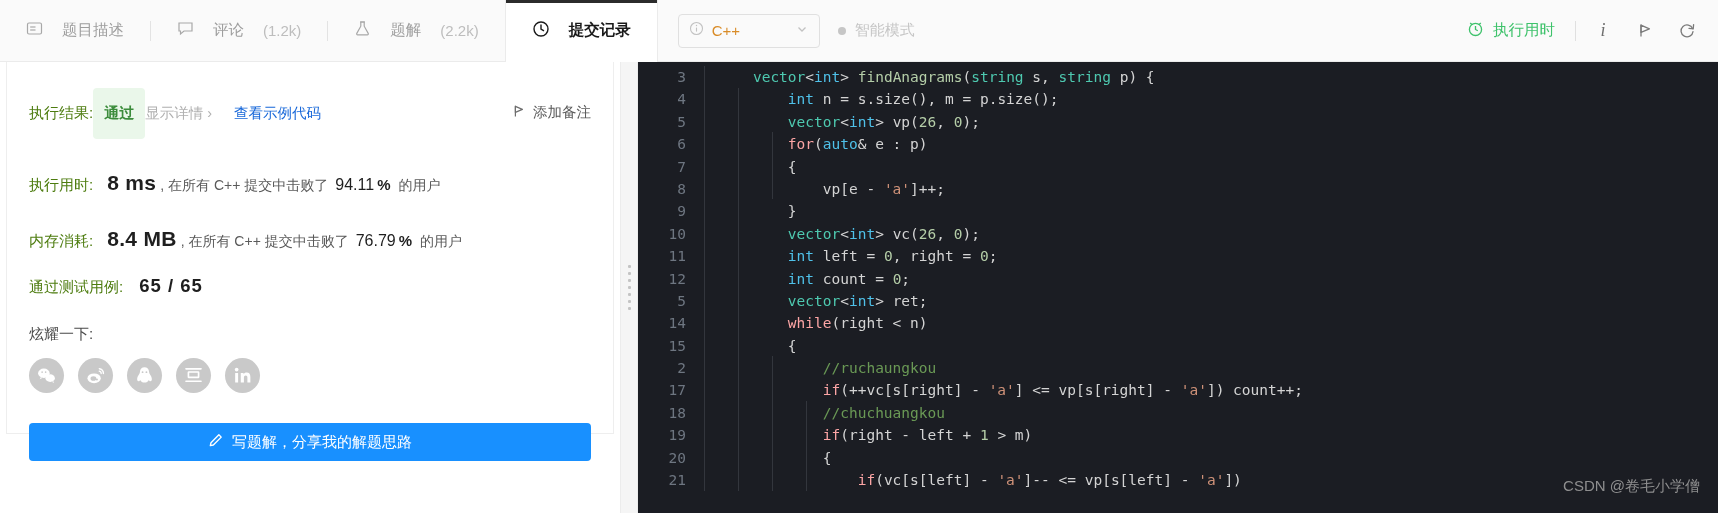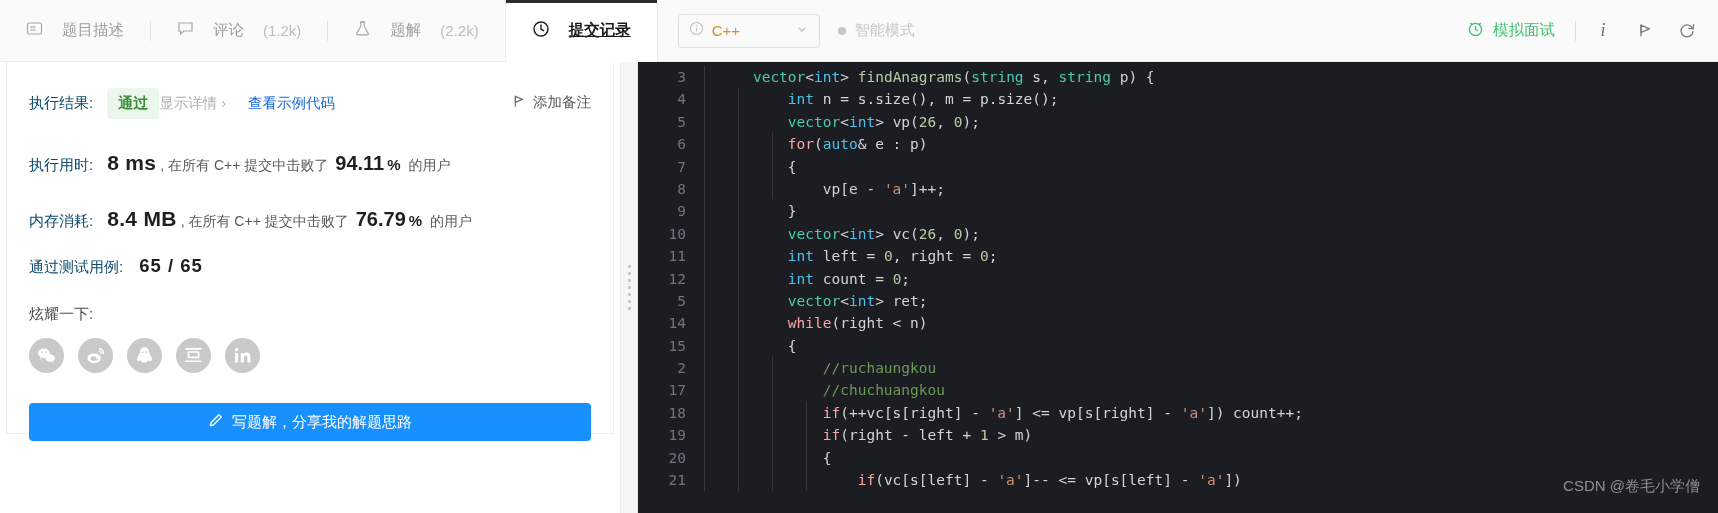--- a/index.html
+++ b/index.html
@@ -24,21 +24,21 @@
     display: flex; align-items: center; gap: 19px;
     padding: 0 26px; height: 100%;
     color: #9e9e9e; font-size: 15.5px; white-space: nowrap;
     position: relative; cursor: pointer;
     background: transparent;
   }
   .tab .cnt { color: #bdbdbd; font-size: 15px; }
   .tab-sep { width: 1px; align-self: center; height: 20px; background: #e3e3e3; }
   .tab.active {
     background: #ffffff; color: #1a1a1a; font-weight: 600;
-    border-left: 1px solid #ebebeb; border-right: 1px solid #ebebeb; text-decoration: underline;
+    border-left: 1px solid #ebebeb; border-right: 1px solid #ebebeb;
   }
   .tab.active::before {
     content: ""; position: absolute; left: 0; right: 0; top: 0; height: 3px;
     background: #2b2b2b;
   }
   .tab.active::after {
     content: ""; position: absolute; left: 0; right: 0; bottom: -1px; height: 1px;
     background: #ffffff;
   }
   .tab svg { flex: 0 0 auto; }
@@ -78,34 +78,34 @@
   }
   .result-card {
     margin: 0 6px 0 6px;
     padding: 26px 22px 0 22px;
     border: 1px solid #eeeeee; border-top: none;
     background: #fff;
     height: 372px;
     position: relative;
   }
   .row { display: flex; align-items: baseline; font-size: 15px; color: #3c3c3c; margin-bottom: 24px; }
-  .row-label { color: #0c4a6e; font-size: 15px; }
+  .row-label { color: #4d7c0f; font-size: 15px; }
   .badge-pass {
     background: #eaf7ea; color: #3b8c3b; font-weight: 700; font-size: 15px;
-    border-radius: 4px; padding: 6px 11px; margin-left: 14px;
+    border-radius: 4px; padding: 16px 11px; 
   }
   .link-muted { color: #b0b0b0; font-size: 14.5px; margin-left: 0; cursor: pointer; white-space: nowrap; }
   .link-blue { color: #1767d9; font-size: 14.5px; margin-left: 22px; cursor: pointer; text-decoration: none; }
   .add-note {
     margin-left: auto; display: flex; align-items: center; gap: 7px;
     color: #5a5a5a; font-size: 14.5px; cursor: pointer; white-space: nowrap;
   }
   .big-num { font-size: 21px; font-weight: 700; color: #1f1f1f; margin: 8px 4px 0 14px; letter-spacing: .3px; }
   .mid-text { font-size: 14px; color: #5a5a5a; }
-  .pct { font-size: 20px; font-weight: 700; color: #1f1f1f; margin: 0 3px 0 7px; }
+  .pct { font-size: 16px; font-weight: 400; color: #1f1f1f; margin: 0 3px 0 7px; }
   .pct-sym { font-size: 15px; font-weight: 700; color: #1f1f1f; }
   .cases-num { font-size: 18.5px; font-weight: 700; color: #1f1f1f; margin-left: 16px; letter-spacing: 1px; }
 
   .share-label { font-size: 15px; color: #4a4a4a; margin-bottom: 14px; }
   .share-row { display: flex; gap: 14px; margin-bottom: 30px; }
   .share-ic {
     width: 35px; height: 35px; border-radius: 50%; background: #c9c9c9;
     display: flex; align-items: center; justify-content: center; cursor: pointer;
   }
   .share-ic svg { display: block; }
@@ -243,21 +243,21 @@
     <div class="hdr-right">
       <div class="mock-btn">
         <span>
           <svg width="19" height="19" viewBox="0 0 20 20" fill="none" stroke="#3ec26b" stroke-width="1.4">
             <circle cx="10" cy="11" r="6.4"></circle>
               <polyline points="10,7.4 10,11 12.4,12.4"></polyline>
             <line x1="4.4" y1="4.2" x2="6.6" y2="6"></line>
               <line x1="15.6" y1="4.2" x2="13.4" y2="6"></line>
           </svg>
         </span>
-        <span>模拟面试</span>
+        <span>执行用时</span>
       </div>
 
       <div class="hdr-sep"></div>
 
       <div class="icon-btn ital">i</div>
 
       <div class="icon-btn">
         <svg width="17" height="17" viewBox="0 0 17 17" fill="none" stroke="#7a7a7a" stroke-width="1.3" stroke-linejoin="round">
           <path d="M4 2.5v12"></path>
             <path d="M4 3.2l8.4 3.6L4 10.4z"></path>
@@ -426,22 +426,22 @@
           <div class="ln"><span class="p">        {</span></div>
           <div class="ln"><span class="p">            vp[e - </span><span class="s">'a'</span><span class="p">]++;</span></div>
           <div class="ln"><span class="p">        }</span></div>
           <div class="ln"><span class="p">        </span><span class="ty">vector</span><span class="p">&lt;</span><span class="t">int</span><span class="p">&gt; vc(</span><span class="n">26</span><span class="p">, </span><span class="n">0</span><span class="p">);</span></div>
           <div class="ln"><span class="p">        </span><span class="t">int</span><span class="p"> left = </span><span class="n">0</span><span class="p">, right = </span><span class="n">0</span><span class="p">;</span></div>
           <div class="ln"><span class="p">        </span><span class="t">int</span><span class="p"> count = </span><span class="n">0</span><span class="p">;</span></div>
           <div class="ln"><span class="p">        </span><span class="ty">vector</span><span class="p">&lt;</span><span class="t">int</span><span class="p">&gt; ret;</span></div>
           <div class="ln"><span class="p">        </span><span class="k">while</span><span class="p">(right &lt; n)</span></div>
           <div class="ln"><span class="p">        {</span></div>
           <div class="ln"><span class="p">            </span><span class="c">//ruchaungkou</span></div>
+          <div class="ln"><span class="p">            </span><span class="k">if</span><span class="p">(++vc[s[right] - </span><span class="s">'a'</span><span class="p">] &lt;= vp[s[right] - </span><span class="s">'a'</span><span class="p">]) count++;</span></div>
           <div class="ln"><span class="p">            </span><span class="c">//chuchuangkou</span></div>
-          <div class="ln"><span class="p">            </span><span class="k">if</span><span class="p">(++vc[s[right] - </span><span class="s">'a'</span><span class="p">] &lt;= vp[s[right] - </span><span class="s">'a'</span><span class="p">]) count++;</span></div>
           <div class="ln"><span class="p">            </span><span class="k">if</span><span class="p">(right - left + </span><span class="n">1</span><span class="p"> &gt; m)</span></div>
           <div class="ln"><span class="p">            {</span></div>
           <div class="ln"><span class="p">                </span><span class="k">if</span><span class="p">(vc[s[left] - </span><span class="s">'a'</span><span class="p">]-- &lt;= vp[s[left] - </span><span class="s">'a'</span><span class="p">])</span></div>
         </div>
       </div>
 
       <div class="watermark">CSDN @卷毛小学僧</div>
     </div>
 
   </div>

